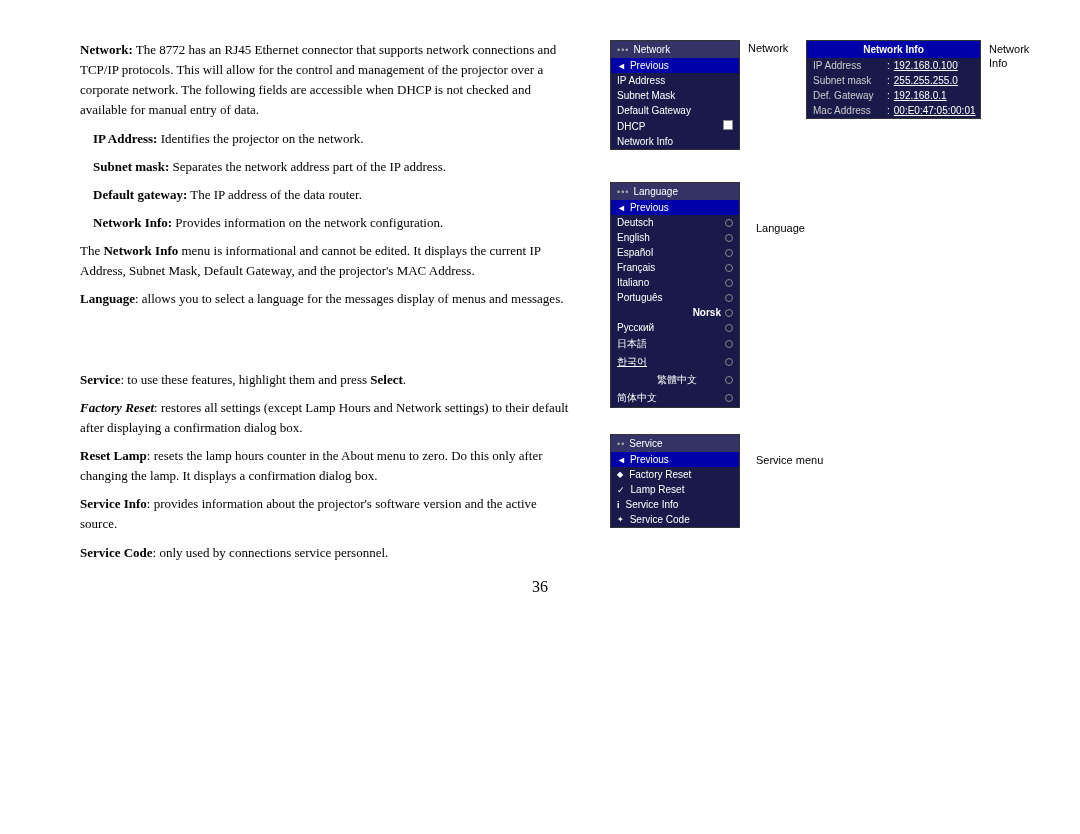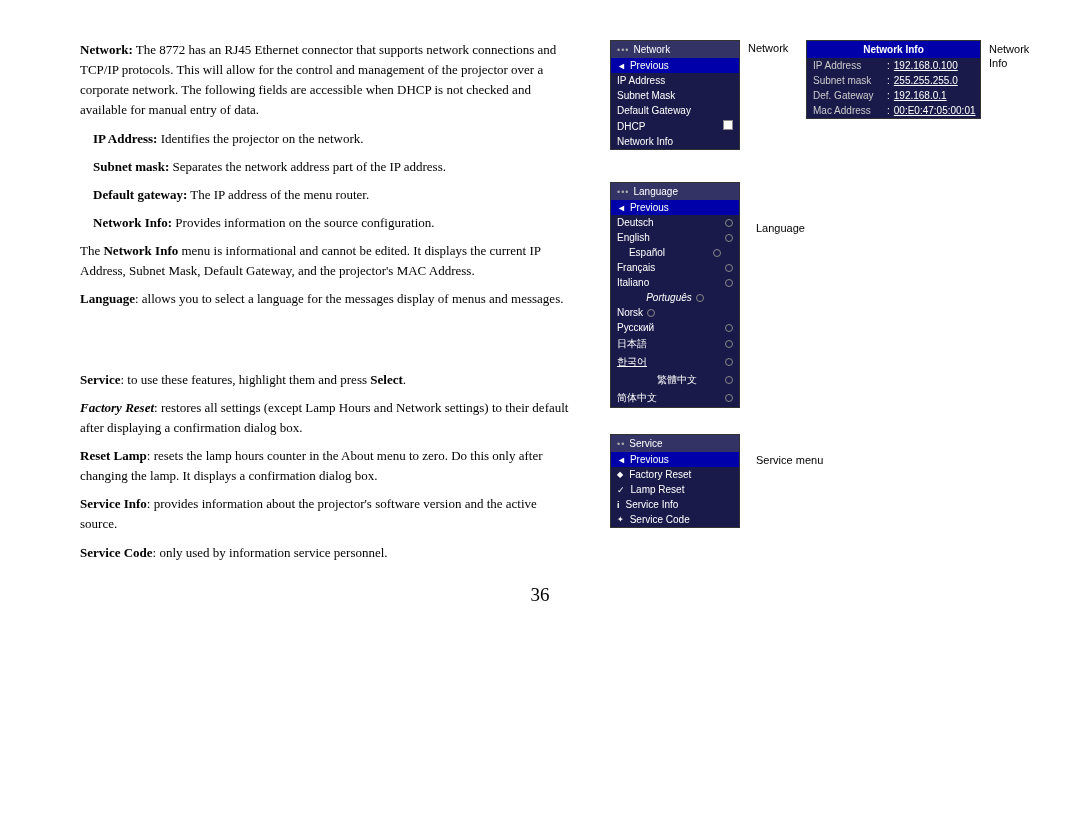--- a/index.html
+++ b/index.html
@@ -36,24 +36,24 @@
       margin-bottom: 10px;
     }
     .text-block p {
       margin-bottom: 8px;
       line-height: 1.55;
     }
     b { font-weight: bold; }
     i { font-style: italic; }
     .page-number {
       position: absolute;
-      bottom: 20px;
+      bottom: 30px;
       left: 50%;
       transform: translateX(-50%);
-      font-size: 19px;
+      font-size: 16px;
     }
 
     
     .ui-panel-container {
       display: flex;
       align-items: flex-start;
       gap: 6px;
       margin-bottom: 6px;
     }
     .ui-panel-label {
@@ -182,24 +182,24 @@
         <span>The 8772</span>
         <span>has an RJ45 Ethernet connector that supports network connections and TCP/IP protocols. This will allow for the control and management of the projector over a corporate network. The following fields are accessible when DHCP is not checked and available for manual entry of data.</span>
       </p>
       <p>
         &nbsp;&nbsp;&nbsp;&nbsp;<b>IP Address:</b><span> Identifies the projector on the network.</span>
       </p>
       <p>
         &nbsp;&nbsp;&nbsp;&nbsp;<b>Subnet mask:</b><span> Separates the network address part of the IP address.</span>
       </p>
       <p>
-        &nbsp;&nbsp;&nbsp;&nbsp;<b>Default gateway:</b><span> The IP address of the menu router.</span>
-      </p>
-      <p>
-        &nbsp;&nbsp;&nbsp;&nbsp;<b>Network Info:</b><span> Provides information on the source configuration.</span>
+        &nbsp;&nbsp;&nbsp;&nbsp;<b>Default gateway:</b><span> The IP address of the data router.</span>
+      </p>
+      <p>
+        &nbsp;&nbsp;&nbsp;&nbsp;<b>Network Info:</b><span> Provides information on the network configuration.</span>
       </p>
       <p>
         <span>The </span><b>Network Info</b><span> menu is informational and cannot be edited. It displays the current IP Address, Subnet Mask, Default Gateway, and the projector's MAC Address.</span>
       </p>
       <p>
         <b>Language</b><span>: allows you to select a language for the messages display of menus and messages.</span>
       </p>
     </div>
 
     <div class="text-block" style="margin-top: 60px;">
@@ -209,21 +209,21 @@
       <p>
         <i><b>Factory Reset</b></i><span>: restores all settings (except Lamp Hours and Network settings) to their default after displaying a confirmation dialog box.</span>
       </p>
       <p>
         <b>Reset Lamp</b><span>: resets the lamp hours counter in the About menu to zero. Do this only after changing the lamp. It displays a confirmation dialog box.</span>
       </p>
       <p>
         <b>Service Info</b><span>: provides information about the projector's software version and the active source.</span>
       </p>
       <p>
-        <b>Service Code</b><span>: only used by information service personnel.</span>
+        <b>Service Code</b><span>: only used by connections service personnel.</span>
       </p>
     </div>
   </div>
 
   <div class="right-column">
 
     <div class="ui-panel-container" style="gap: 8px; align-items: flex-start;">
 
       <div class="menu-panel">
         <div class="menu-header">
@@ -297,37 +297,37 @@
           <span>Previous</span>
         </div>
         <div class="menu-item active" style="justify-content: space-between;">
           <span>Deutsch</span>
           <span class="radio"></span>
         </div>
         <div class="menu-item active" style="justify-content: space-between; align-items: center;">
           <span>English</span>
           <span class="radio"></span>
         </div>
-        <div class="menu-item active" style="justify-content: center; gap: 48px;">
+        <div class="menu-item active" style="justify-content: space-between; gap: 48px;">
           <span>Español</span>
           <span class="radio"></span>
         </div>
         <div class="menu-item active" style="justify-content: space-between;">
           <span>Français</span>
           <span class="radio"></span>
         </div>
         <div class="menu-item active" style="justify-content: space-between;">
           <span>Italiano</span>
           <span class="radio"></span>
         </div>
-        <div class="menu-item active" style="justify-content: center; font-style: italic;">
+        <div class="menu-item active" style="justify-content: space-between;">
           <span>Português</span>
           <span class="radio"></span>
         </div>
-        <div class="menu-item active" style="justify-content: flex-start;">
+        <div class="menu-item active" style="justify-content: flex-end; font-weight: bold;">
           <span>Norsk</span>
           <span class="radio"></span>
         </div>
         <div class="menu-item active" style="justify-content: space-between;">
           <span>Русский</span>
           <span class="radio"></span>
         </div>
         <div class="menu-item active" style="justify-content: space-between;">
           <span>日本語</span>
           <span class="radio"></span>

